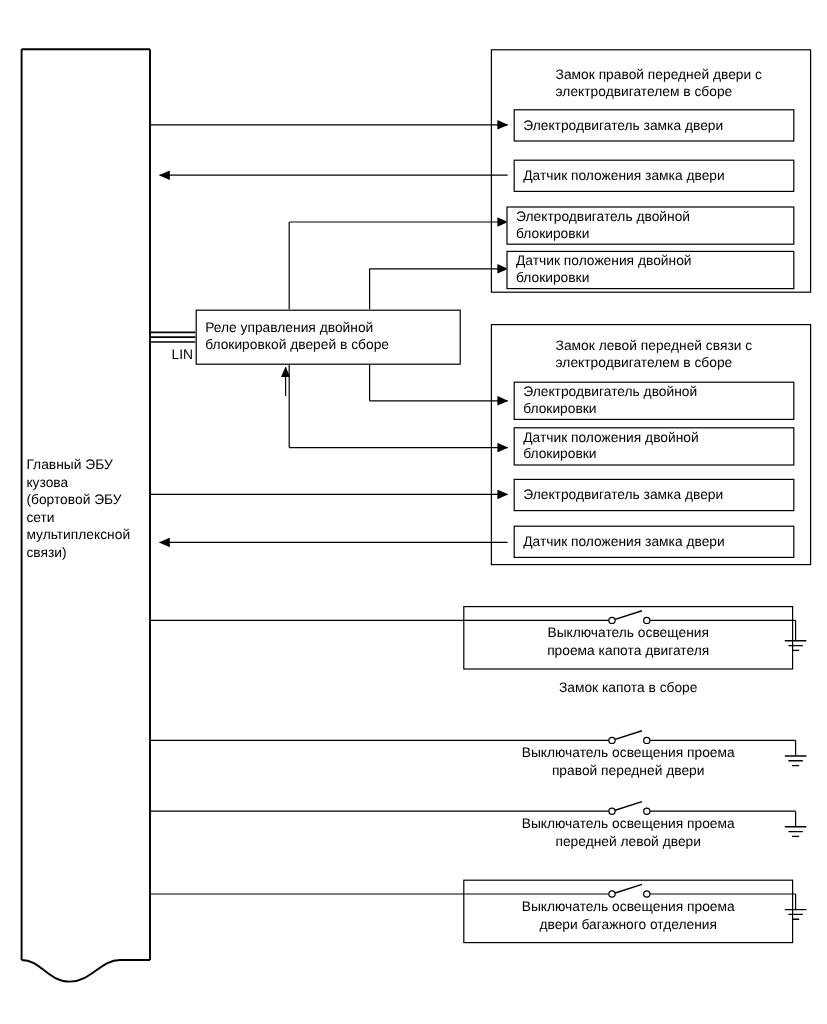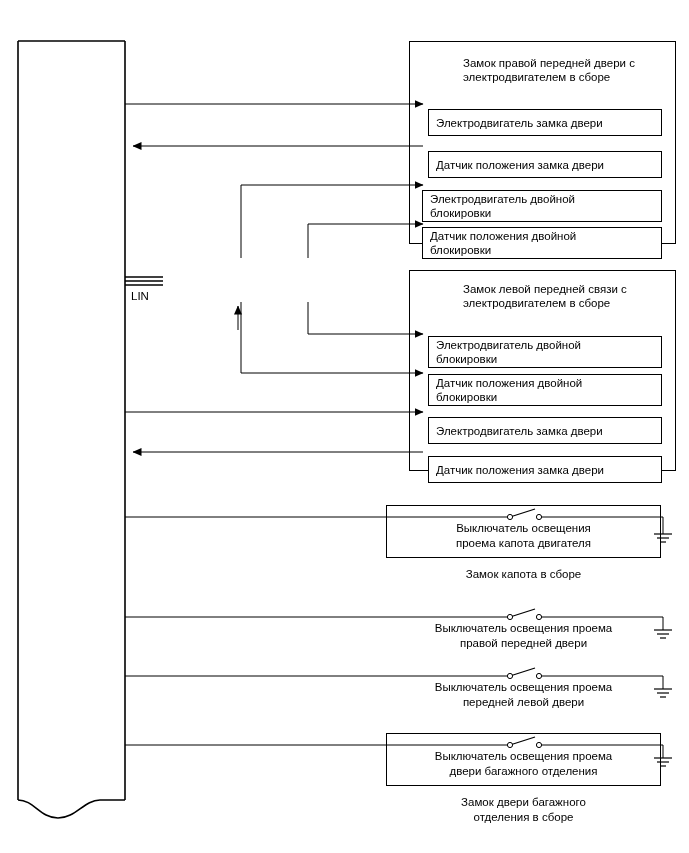--- a/index.html
+++ b/index.html
@@ -29,21 +29,20 @@
     position: absolute;
     box-sizing: border-box;
     border: 1px solid #000000;
     background: #ffffff;
     font-size: 11.5px;
     line-height: 14px;
     color: #000000;
   }
   .box-pad {
     padding: 5px 7px;
-    margin-top: 18px;
   }
   .ecu-text {
     position: absolute;
     font-size: 11.5px;
     line-height: 14.5px;
     white-space: pre-line;
   }
   .group-title {
     position: absolute;
     font-size: 11.5px;
@@ -171,23 +170,33 @@
       <line x1="510" y1="745" x2="535" y2="737" stroke="#000" stroke-width="1.2"></line>
       <circle cx="510" cy="745" r="2.6" fill="#fff" stroke="#000" stroke-width="1"></circle>
       <circle cx="539" cy="745" r="2.6" fill="#fff" stroke="#000" stroke-width="1"></circle>
       <line x1="663" y1="745" x2="663" y2="758" stroke="#000" stroke-width="1"></line>
       <line x1="654" y1="758" x2="672" y2="758" stroke="#000" stroke-width="1.2"></line>
       <line x1="657" y1="762" x2="669" y2="762" stroke="#000" stroke-width="1.2"></line>
       <line x1="660" y1="766" x2="666" y2="766" stroke="#000" stroke-width="1.2"></line>
     </g>
   </svg>
 
-
-  <div class="lin-label" style="left:131px; top:290px;">LIN</div>
-
+  <div class="ecu-text" style="left:22px; top:381px; width:102px;">Главный ЭБУ
+кузова
+(бортовой ЭБУ
+сети
+мультиплексной
+связи)</div>
+
+  <div class="lin-label" style="left:143px; top:290px;">LIN</div>
+
+  <div class="box box-pad" style="left:163px; top:258px; width:221px; height:46px; display:flex; align-items:center;">
+    <span style="white-space:pre-line;">Реле управления двойной
+блокировкой дверей в сборе</span>
+  </div>
 
   <div class="box" style="left:409px; top:41px; width:267px; height:203px; background:transparent;"></div>
   <div class="group-title" style="left:415px; top:56px; width:252px;">Замок правой передней двери с
 электродвигателем в сборе</div>
 
   <div class="box box-pad" style="left:428px; top:91px; width:234px; height:27px; display:flex; align-items:center;">
     <span style="white-space:pre-line;">Электродвигатель замка двери</span>
   </div>
 
   <div class="box box-pad" style="left:428px; top:133px; width:234px; height:27px; display:flex; align-items:center;">
@@ -233,16 +242,14 @@
 
   <div class="sw-label" style="left:386px; top:621px; width:275px;">Выключатель освещения проема
 правой передней двери</div>
 
   <div class="sw-label" style="left:386px; top:680px; width:275px;">Выключатель освещения проема
 передней левой двери</div>
 
   <div class="box" style="left:386px; top:733px; width:275px; height:53px; background:transparent;"></div>
   <div class="sw-label" style="left:392px; top:749px; width:263px;">Выключатель освещения проема
 двери багажного отделения</div>
-  <div class="sw-label" style="left:392px; top:795px; width:263px;">Замок двери багажного
-отделения в сборе</div>
 
 </div>
 
 </body></html>

